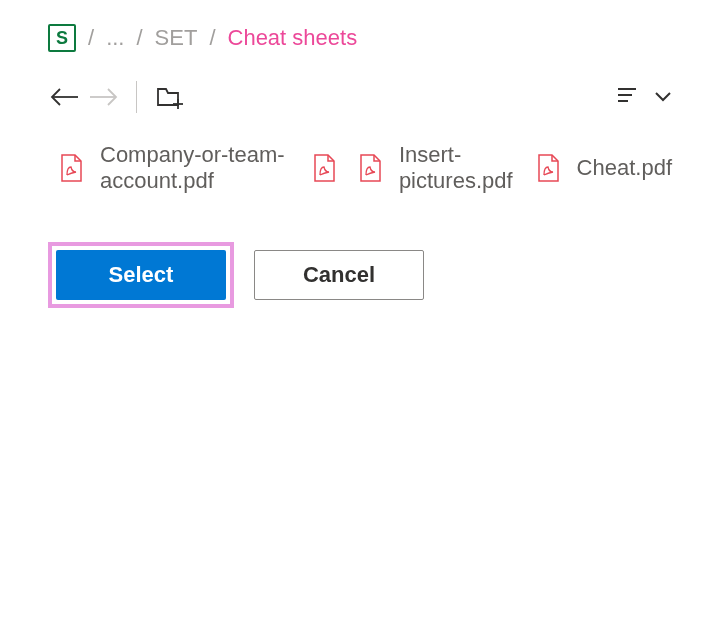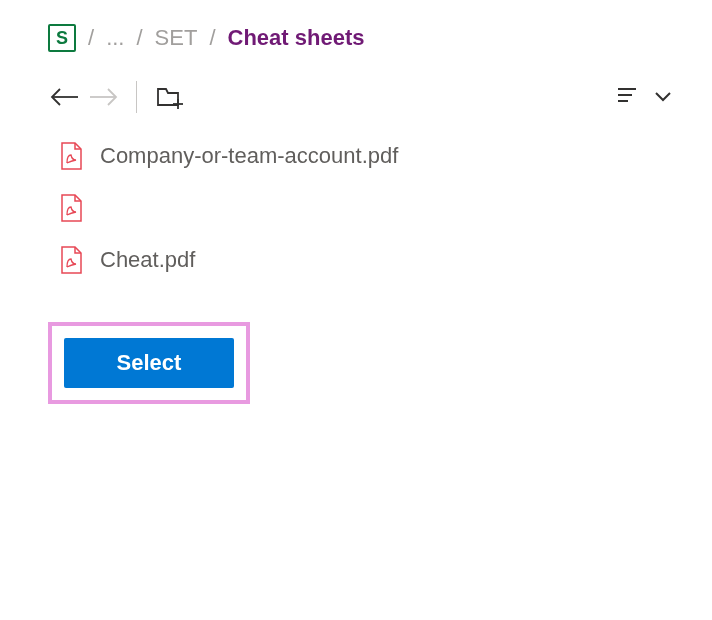--- a/index.html
+++ b/index.html
@@ -67,22 +67,22 @@
     }
     .breadcrumb-sep {
       color: #a19f9d;
       font-size: 22px;
     }
     .breadcrumb-link {
       color: #a19f9d;
       cursor: pointer;
     }
     .breadcrumb-current {
-      color: #701a75;
-      font-weight: 700;
+      color: #ec4899;
+      font-weight: 400;
     }
     .toolbar {
       display: flex;
       align-items: center;
       justify-content: space-between;
       margin-bottom: 28px;
     }
     .toolbar-left {
       display: flex;
       align-items: center;
@@ -103,21 +103,21 @@
       background: #c8c6c4;
       margin: 0 12px;
     }
     .toolbar-right {
       display: flex;
       align-items: center;
       gap: 14px;
     }
     .file-list {
       display: flex;
-      flex-direction: column;
+      flex-direction: row;
       gap: 24px;
       margin-left: 12px;
       margin-bottom: 48px;
     }
     .file-row {
       display: flex;
       align-items: center;
       gap: 18px;
       cursor: default;
     }
@@ -130,21 +130,21 @@
       font-size: 22px;
       color: #605e5c;
     }
     .footer {
       display: flex;
       align-items: center;
       gap: 20px;
     }
     .select-highlight {
       border: 4px solid #e89ae0;
-      padding: 12px;
+      padding: 4px;
       display: inline-block;
     }
     .btn {
       height: 50px;
       padding: 0 36px;
       font-size: 22px;
       font-weight: 600;
       cursor: pointer;
       display: flex;
       align-items: center;
@@ -233,22 +233,31 @@
         <path d="M 15 1 L 15 7 L 21 7" fill="none" stroke="#e74856" stroke-width="1.5"></path>
         <path d="M 7 21 Q 7 13 11 13 Q 12 18 16 18 Q 11 19 7 21" fill="none" stroke="#e74856" stroke-width="1.3"></path>
       </svg>
     </div>
     <div class="file-row">
       <svg class="file-icon" viewBox="0 0 22 28">
         <path d="M 2 1 L 15 1 L 21 7 L 21 27 L 2 27 Z" fill="none" stroke="#e74856" stroke-width="1.5"></path>
         <path d="M 15 1 L 15 7 L 21 7" fill="none" stroke="#e74856" stroke-width="1.5"></path>
         <path d="M 7 21 Q 7 13 11 13 Q 12 18 16 18 Q 11 19 7 21" fill="none" stroke="#e74856" stroke-width="1.3"></path>
       </svg>
+      <span class="file-name">Insert-pictures.pdf</span>
+    </div>
+    <div class="file-row">
+      <svg class="file-icon" viewBox="0 0 22 28">
+        <path d="M 2 1 L 15 1 L 21 7 L 21 27 L 2 27 Z" fill="none" stroke="#e74856" stroke-width="1.5"></path>
+        <path d="M 15 1 L 15 7 L 21 7" fill="none" stroke="#e74856" stroke-width="1.5"></path>
+        <path d="M 7 21 Q 7 13 11 13 Q 12 18 16 18 Q 11 19 7 21" fill="none" stroke="#e74856" stroke-width="1.3"></path>
+      </svg>
       <span class="file-name">Cheat.pdf</span>
     </div>
   </div>
 
   <div class="footer">
     <div class="select-highlight">
       <button class="btn btn-primary">Select</button>
     </div>
+    <button class="btn btn-secondary">Cancel</button>
   </div>
 </div>
 
 </body></html>

